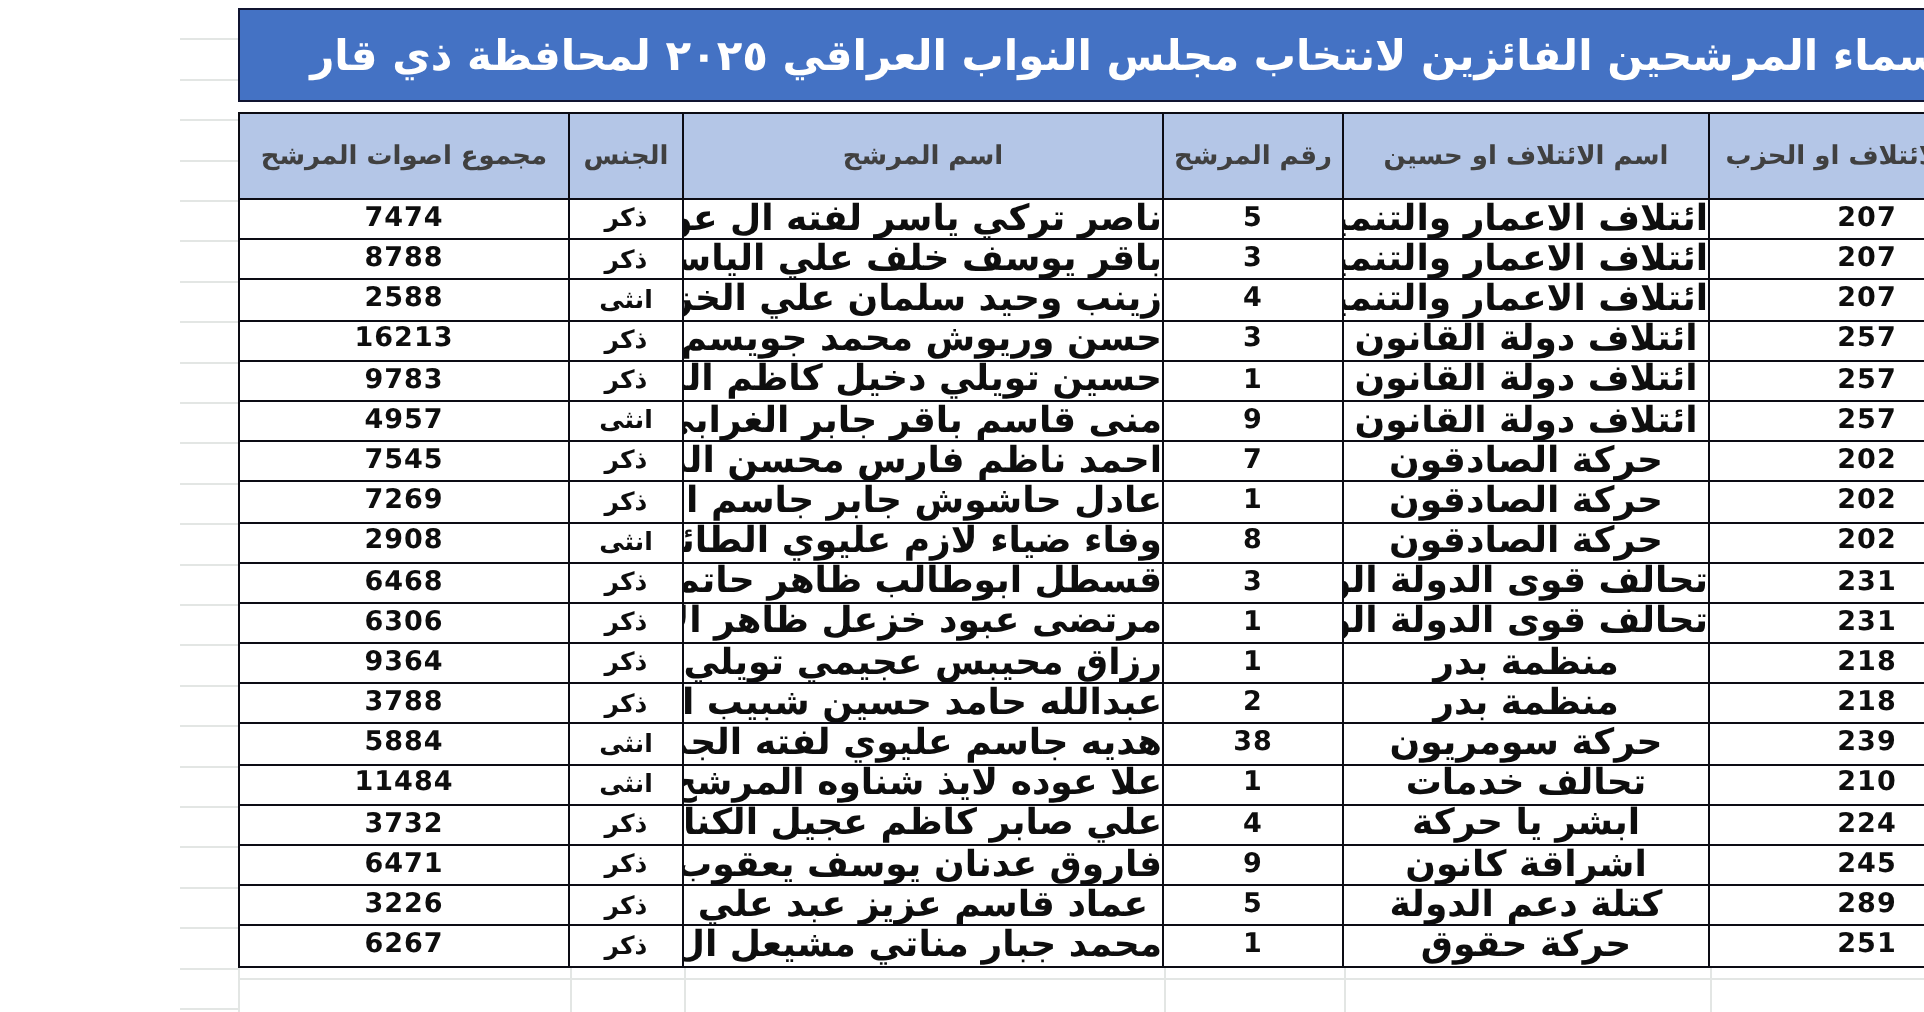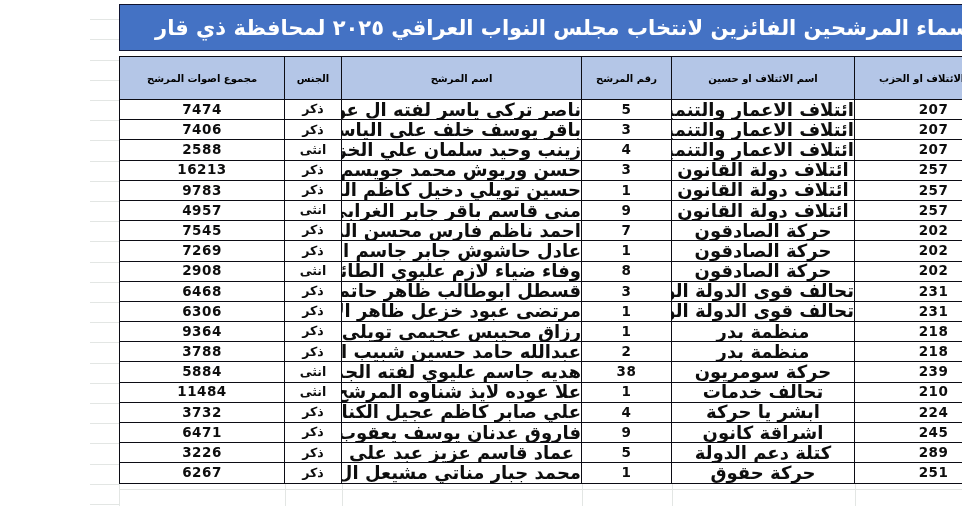--- a/index.html
+++ b/index.html
@@ -66,22 +66,22 @@
     color: #ffffff;
     font-size: 21px;
     font-weight: 700;
     border: 1px solid #101430;
   }
   tr.gap-row { height: 6px; }
   tr.gap-row td { border: none; background: #ffffff; }
   tr.header-row { height: 43px; }
   tr.header-row th {
     background: #b4c6e7;
-    color: #000000;
-    font-size: 10px;
+    color: #404040;
+    font-size: 13px;
   }
   tbody tr { height: 20.2px; }
   tbody td { background: #ffffff; font-size: 12.5px; line-height: 1; }
   td.num { font-size: 13.5px; letter-spacing: 0.5px; }
   td.name-cell { font-size: 18px; }
 </style>
 </head>
 <body>
 
 <div class="screen">
@@ -128,21 +128,21 @@
       <td>ذكر</td>
       <td class="num">7474</td>
     </tr>
         <tr>
       <td class="num">2</td>
       <td class="num">207</td>
       <td class="name-cell">ائتلاف الاعمار والتنمية</td>
       <td class="num">3</td>
       <td class="name-cell">باقر يوسف خلف علي الياسري</td>
       <td>ذكر</td>
-      <td class="num">7406</td>
+      <td class="num">8788</td>
     </tr>
         <tr>
       <td class="num">3</td>
       <td class="num">207</td>
       <td class="name-cell">ائتلاف الاعمار والتنمية</td>
       <td class="num">4</td>
       <td class="name-cell">زينب وحيد سلمان علي الخزرجي</td>
       <td>انثى</td>
       <td class="num">2588</td>
     </tr>

